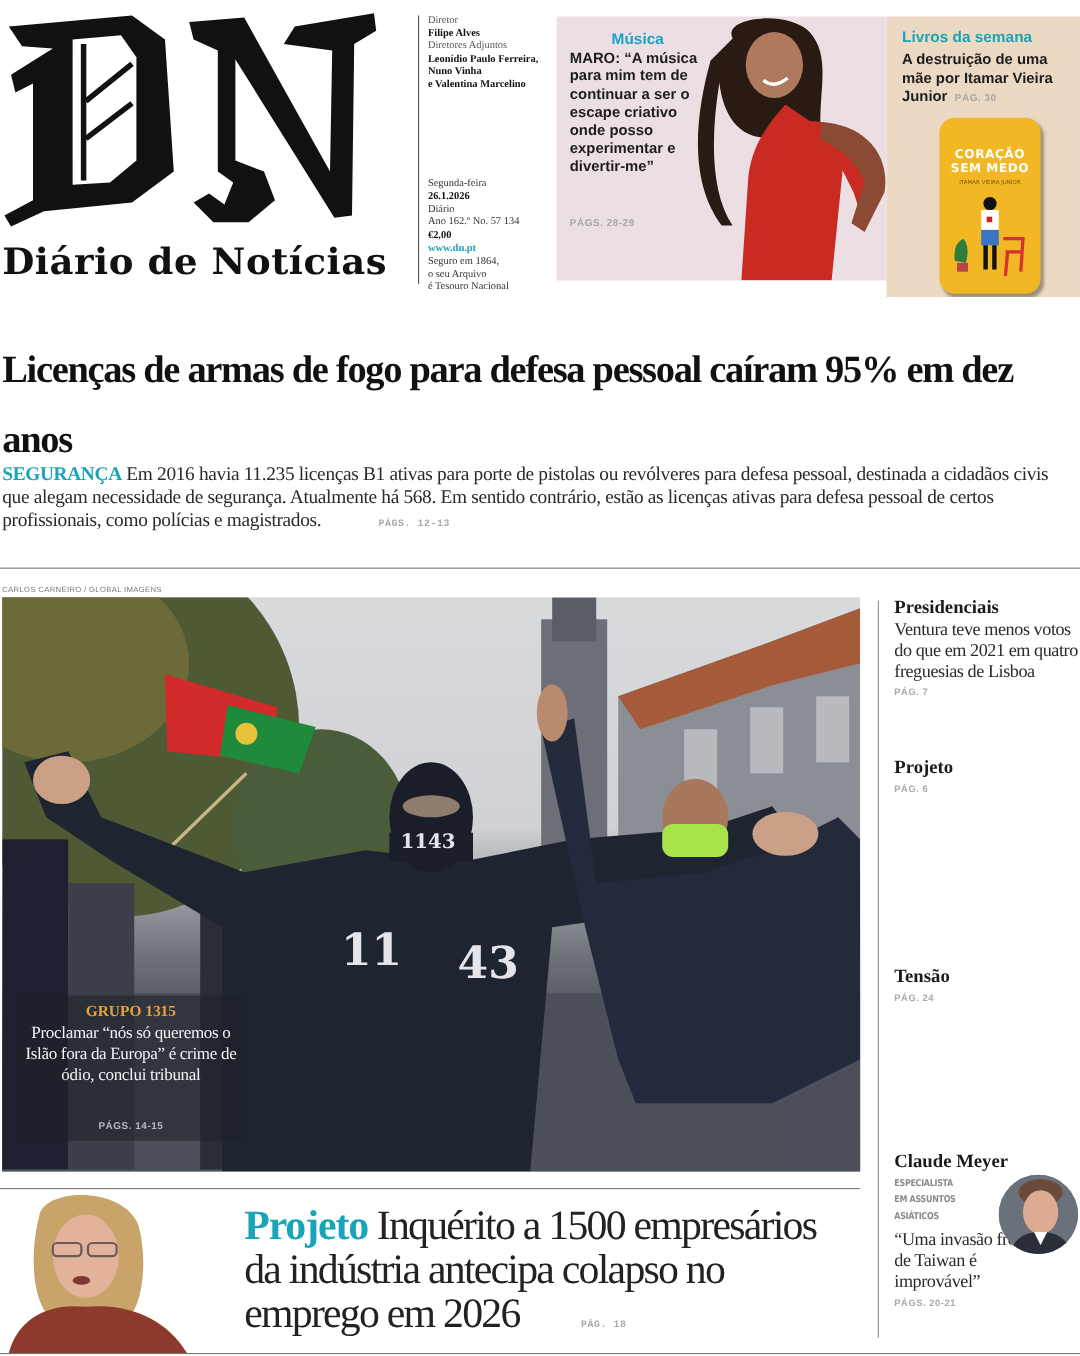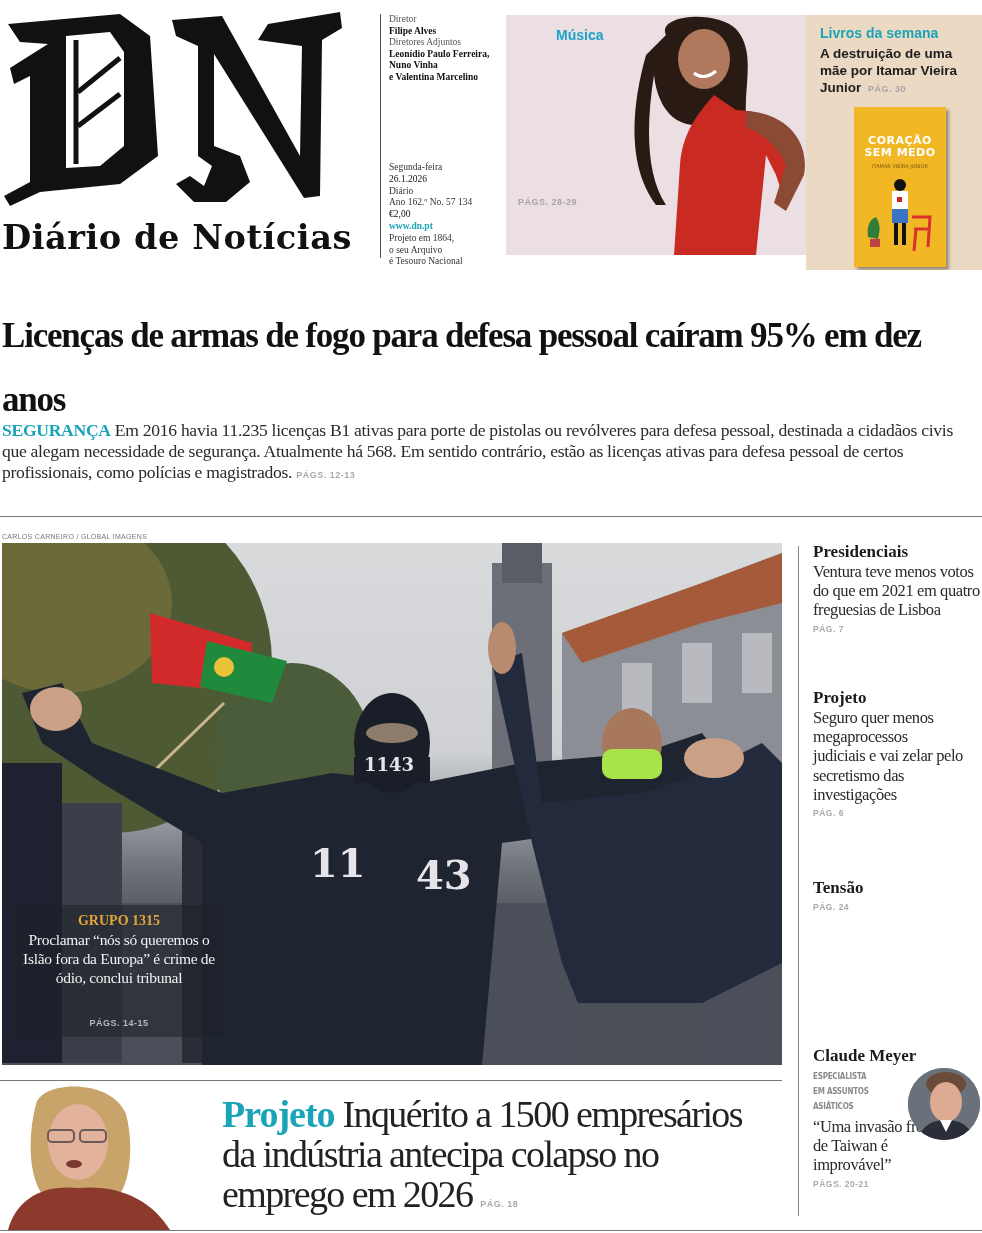--- a/index.html
+++ b/index.html
@@ -7,41 +7,41 @@
   .abs { position: absolute; }
 
   
   .logo-dn { left: 0; top: 6px; width: 350px; height: 206px; }
   .logo-name { left: 2px; top: 218px; font-family: "DejaVu Serif", serif; font-weight: bold; font-size: 33px; letter-spacing: 0.5px; color: #111; transform: scaleX(1.02); transform-origin: left; white-space: nowrap; }
   .masthead-divider { left: 380px; top: 14px; width: 1px; height: 244px; background: #555; }
   .staff { left: 389px; top: 14px; width: 115px; font-size: 9.5px; line-height: 11.5px; color: #333; }
   .staff .lbl { color: #555; }
   .staff .name { font-weight: bold; color: #111; }
   .edition { left: 389px; top: 162px; width: 115px; font-size: 9.5px; line-height: 11.8px; color: #333; }
-  .edition .b { font-weight: normal; color: #111; }
+  .edition .b { font-weight: bold; color: #111; }
   .edition .link { color: #1aa4b8; font-weight: bold; }
 
   
   .promo-music { left: 506px; top: 15px; width: 300px; height: 240px; background: #ecdfe3; overflow: hidden; }
   .promo-music .kicker { position: absolute; left: 12px; top: 12px; font-family: "Liberation Sans", sans-serif; font-weight: bold; font-size: 14px; color: #1aa4c8; padding-left: 38px; }
   .promo-music .title { position: absolute; left: 12px; top: 30px; width: 120px; font-family: "Liberation Sans", sans-serif; font-weight: bold; font-size: 13.5px; line-height: 16.4px; color: #1d1d1d; }
   .promo-music .pages { position: absolute; left: 12px; top: 182px; font-family: "Liberation Sans", sans-serif; font-weight: bold; font-size: 9px; color: #a9a4a6; letter-spacing: 0.5px; }
   .promo-books { left: 806px; top: 15px; width: 176px; height: 255px; background: #ecd9c3; overflow: hidden; }
   .promo-books .kicker { position: absolute; left: 14px; top: 10px; font-family: "Liberation Sans", sans-serif; font-weight: bold; font-size: 14px; color: #1aa4b8; }
   .promo-books .title { position: absolute; left: 14px; top: 30px; width: 160px; font-family: "Liberation Sans", sans-serif; font-weight: bold; font-size: 13.5px; line-height: 17px; color: #1d1d1d; }
   .promo-books .pages { font-size: 9px; color: #a9a4a6; letter-spacing: 0.5px; margin-left: 3px; }
-  .book { position: absolute; left: 48px; top: 92px; width: 92px; height: 160px; background: #f2b724; box-shadow: 3px 3px 3px rgba(0,0,0,0.35); }
+  .book { position: absolute; left: 48px; top: 92px; width: 92px; height: 160px; background: #f2b724; box-shadow: 3px 3px 3px rgba(0,0,0,0.35); border-radius: 14px; }
   .book .book-title { position: absolute; left: 0; top: 28px; width: 92px; text-align: center; font-family: "DejaVu Sans", sans-serif; font-weight: bold; font-size: 11px; line-height: 12px; color: #fff; letter-spacing: 0.5px; }
   .book .book-author { position: absolute; left: 0; top: 56px; width: 92px; text-align: center; font-family: "DejaVu Sans", sans-serif; font-size: 5px; line-height: 6px; color: #7a5a10; }
 
   
   .headline { left: 2px; top: 304px; width: 970px; font-weight: bold; font-size: 35px; line-height: 64px; color: #111; letter-spacing: -1.2px; }
   .lede { left: 2px; top: 420px; width: 970px; font-size: 17.6px; line-height: 21px; color: #2a2a2a; letter-spacing: -0.3px; }
   .lede .kick { color: #1aa4b8; font-weight: bold; }
-  .pg { font-family: Liberation Sans, sans-serif; font-weight: bold; font-size: 9px; color: #a9a9a9; letter-spacing: 0.5px; }
+  .pg { font-family: Liberation Mono, monospace; font-weight: bold; font-size: 9px; color: #a9a9a9; letter-spacing: 0.5px; margin-left: 48px; }
   .rule-1 { left: 0; top: 516px; width: 982px; height: 1px; background: #777; }
 
   
   .photo-credit { left: 2px; top: 533px; font-family: "Liberation Sans", sans-serif; font-size: 7px; color: #777; letter-spacing: 0.3px; }
   .photo { left: 2px; top: 543px; width: 780px; height: 522px; overflow: hidden; background: linear-gradient(180deg, #d9dadc 0%, #cfd1d4 40%, #6f747b 62%, #3b4049 80%, #2c313a 100%); }
   .caption-box { left: 14px; top: 905px; width: 210px; height: 132px; background: rgba(30,32,40,0.55); }
   .caption-box .kicker { position: absolute; left: 0; top: 8px; width: 210px; text-align: center; font-weight: bold; font-size: 14px; color: #e3a43a; }
   .caption-box .text { position: absolute; left: 0; top: 25px; width: 210px; text-align: center; font-size: 15.5px; line-height: 19px; color: #f1f1f1; letter-spacing: -0.3px; }
   .caption-box .pages { position: absolute; left: 0; top: 113px; width: 210px; text-align: center; font-family: "Liberation Sans", sans-serif; font-weight: bold; font-size: 9px; color: #b9b9b9; letter-spacing: 0.5px; }
 
@@ -90,34 +90,35 @@
   <div class="name">e Valentina Marcelino</div>
 </div>
 
 <div class="abs edition">
   <div>Segunda-feira</div>
   <div class="b">26.1.2026</div>
   <div>Diário</div>
   <div>Ano 162.º No. 57 134</div>
   <div class="b">€2,00</div>
   <div class="link">www.dn.pt</div>
-  <div>Projeto em 1864,</div>
+  <div>Seguro em 1864,</div>
   <div>o seu Arquivo</div>
   <div>é Tesouro Nacional</div>
 </div>
 
 <div class="abs promo-music">
   <svg style="position:absolute;left:120px;top:0" width="190" height="240" viewBox="0 0 190 240">
     <path d="M40 20 C30 0 90 -6 110 14 C130 36 118 70 120 100 L100 130 L70 110 C40 110 30 80 28 60 C20 110 20 160 40 190 L30 190 C0 150 6 90 20 40 Z" fill="#2a1a14"></path>
     <ellipse cx="78" cy="44" rx="26" ry="30" fill="#b0785c"></ellipse>
     <path d="M68 58 Q78 66 90 56" stroke="#fff" stroke-width="3" fill="none"></path>
     <path d="M88 80 L110 95 C150 96 178 120 176 150 L160 190 L150 160 L140 140 L130 240 L48 240 L54 150 C56 120 70 100 88 80 Z" fill="#c92a22"></path>
     <path d="M120 96 C160 98 184 126 178 160 L160 196 L148 188 L160 150 C150 128 134 118 120 112 Z" fill="#8a4a34"></path>
   </svg>
   <div class="kicker">Música</div>
+  <div class="title">MARO: “A música para mim tem de continuar a ser o escape criativo onde posso experimentar e divertir-me”</div>
   <div class="pages">PÁGS. 28-29</div>
 </div>
 
 <div class="abs promo-books">
   <div class="kicker">Livros da semana</div>
   <div class="title">
     <span>A destruição de uma mãe por Itamar Vieira Junior</span>
     <span class="pages">PÁG. 30</span>
   </div>
   <div class="book">
@@ -201,21 +202,20 @@
 <div class="abs side-sep"></div>
 
 <div class="abs side-item" style="top:542px">
   <div class="k">Presidenciais</div>
   <div class="t">Ventura teve menos votos do que em 2021 em quatro freguesias de Lisboa</div>
   <div class="p">PÁG. 7</div>
 </div>
 
 <div class="abs side-item" style="top:688px">
   <div class="k">Projeto</div>
-  <div class="t" style="width:150px">Seguro quer menos megaprocessos judiciais e vai zelar pelo secretismo das investigações</div>
   <div class="p">PÁG. 6</div>
 </div>
 
 <div class="abs side-item" style="top:878px">
   <div class="k">Tensão</div>
   <div class="p">PÁG. 24</div>
 </div>
 
 <div class="abs side-item" style="top:1046px">
   <div class="k">Claude Meyer</div>

